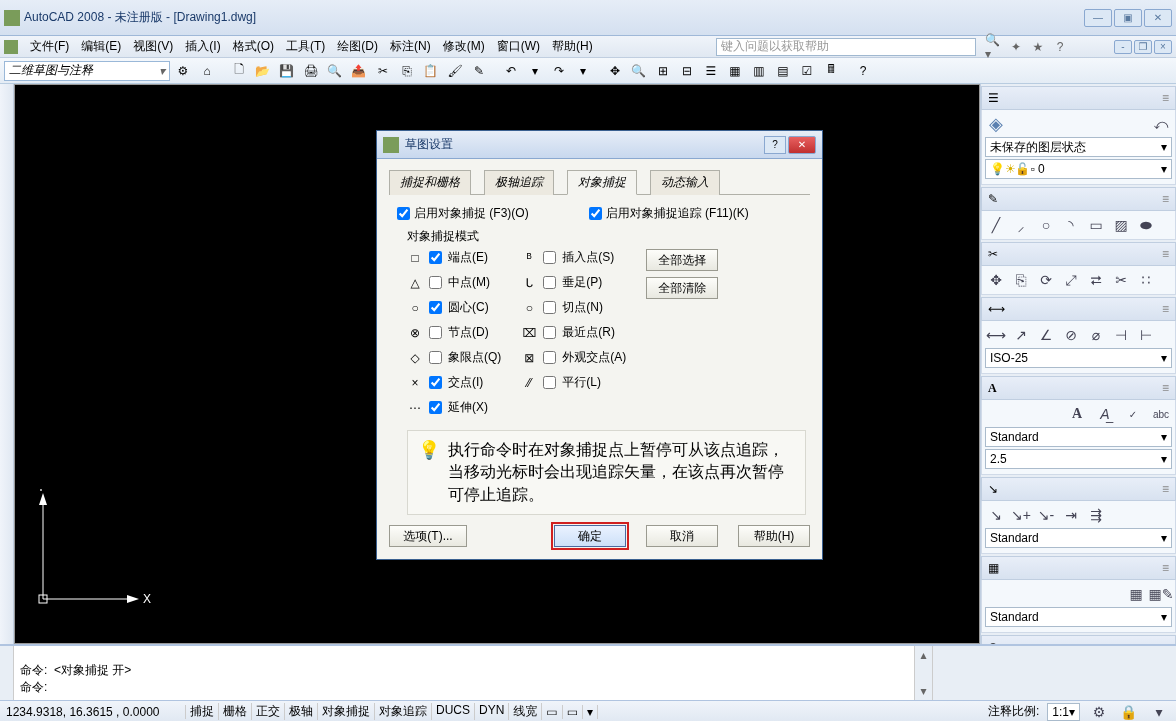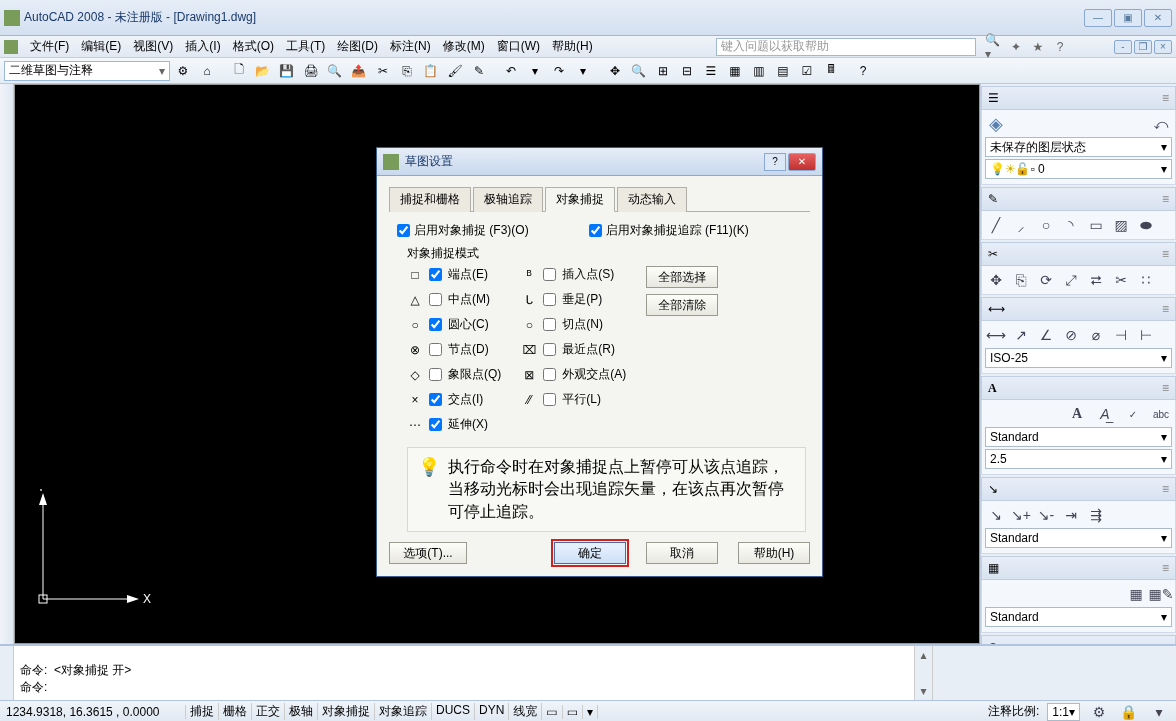--- a/index.html
+++ b/index.html
@@ -15,21 +15,21 @@
 
 .menubar { height: 22px; background: linear-gradient(#f0f4fa, #e0e8f2); display: flex; align-items: center; padding: 0 4px; border-bottom: 1px solid #c0cee0; gap: 2px; }
 .menubar .mleft { display: flex; }
 .menubar .mitem { padding: 2px 6px; cursor: pointer; }
 .menubar .helpbox { margin-left: auto; width: 260px; height: 18px; border: 1px solid #a0b8d0; background: #fff; padding: 0 4px; color: #999; display: flex; align-items: center; }
 .menubar .ricons { display: flex; gap: 2px; margin-left: 6px; }
 .ricon { width: 20px; height: 18px; border: 1px solid transparent; display: flex; align-items: center; justify-content: center; cursor: pointer; color: #666; }
 
 
 .toolrow { height: 26px; background: linear-gradient(#f4f8fc, #e4ecf5); display: flex; align-items: center; padding: 2px 4px; border-bottom: 1px solid #b8cce0; gap: 2px; }
-.wsdrop { width: 166px; height: 20px; border: 1px solid #9ab8d8; background: #fff; padding: 0 4px; display: flex; align-items: center; }
+.wsdrop { width: 166px; height: 20px; border: 1px solid #9ab8d8; background: #fff; padding: 0 4px; display: flex; align-items: center; font-style: italic; }
 .tbtn { width: 22px; height: 22px; border: 1px solid transparent; display: flex; align-items: center; justify-content: center; cursor: pointer; }
 .tsep { width: 6px; }
 
 
 .mainrow { display: flex; height: 560px; }
 .leftgutter { width: 14px; background: linear-gradient(90deg,#f0f4fa,#e0e8f2); border-right: 1px solid #c0cee0; }
 .drawing { flex: 1; background: #000; position: relative; border: 1px solid #999; }
 .ucs { position: absolute; bottom: 24px; left: 18px; color: #fff; font-size: 12px; }
 .right-panels { width: 196px; background: #e8eef5; border-left: 1px solid #c0cee0; overflow-y: auto; }
 
@@ -47,31 +47,31 @@
 .cmdscroll { width: 18px; background: #e8eef5; border-left: 1px solid #ccc; display: flex; flex-direction: column; justify-content: space-between; align-items: center; font-size: 9px; color: #666; padding: 2px 0; }
 
 
 .statusbar { height: 22px; background: linear-gradient(#f0f4fa,#e0e8f2); border-top: 1px solid #b0c4e0; display: flex; align-items: center; font-size: 11px; }
 .statusbar .coord { width: 186px; padding: 0 6px; border-right: 1px solid #ccc; }
 .statusbar .mode { padding: 0 4px; border-right: 1px solid #ccc; cursor: pointer; }
 .statusbar .sright { margin-left: auto; display: flex; align-items: center; padding: 0 6px; gap: 8px; }
 .sright .sdrp { border: 1px solid #abc; background: #fff; padding: 0 4px; height: 18px; display: flex; align-items: center; }
 
 
-.dialog { position: absolute; left: 376px; top: 147px; width: 447px; height: 430px; background: #f4f4f0; border: 1px solid #3a6090; box-shadow: 2px 3px 8px rgba(0,0,0,0.4); }
+.dialog { position: absolute; left: 376px; top: 130px; width: 447px; height: 430px; background: #f4f4f0; border: 1px solid #3a6090; box-shadow: 2px 3px 8px rgba(0,0,0,0.4); }
 .dlg-title { height: 28px; background: linear-gradient(#e6edf7,#c8d8ee); display: flex; align-items: center; padding: 0 6px; border-bottom: 1px solid #8aa8d0; }
 .dlg-title .dicon { width: 16px; height: 16px; background: #7a9c5a; margin-right: 6px; }
 .dlg-title .dt { flex: 1; color: #1a3a6a; }
 .dlg-tbtn { width: 22px; height: 18px; border: 1px solid #8aa8d0; margin-left: 2px; display: flex; align-items: center; justify-content: center; font-size: 10px; cursor: pointer; }
 .dlg-close { background: linear-gradient(#e86060, #c03030); color: #fff; border-radius: 2px; width: 28px; }
 .dlg-help { background: #dce8f5; }
 
 .dlg-body { padding: 10px 12px; }
 .tabs { display: flex; border-bottom: 1px solid #b0b0a8; }
-.tab { padding: 3px 10px; border: 1px solid #b0b0a8; border-bottom: none; background: #ece9e0; margin-right: 2px; cursor: pointer; position: relative; top: 1px; }
+.tab { padding: 3px 10px; border: 1px solid #b0b0a8; border-bottom: none; background: #ece9e0; margin-right: 13px; cursor: pointer; position: relative; top: 1px; font-style: italic; }
 .tab.active { background: #f4f4f0; border-bottom: 1px solid #f4f4f0; }
 .tab-content { padding: 10px 4px; }
 
 .enabrow { display: flex; gap: 60px; margin-bottom: 6px; padding-left: 4px; }
 .chklbl { display: flex; align-items: center; gap: 4px; }
 .chklbl input { margin: 0; }
 
 .grp { border: none; padding: 4px 0 8px 14px; }
 .grp legend { padding: 0; font-size: 12px; }
 .snapcols { display: flex; gap: 20px; }

